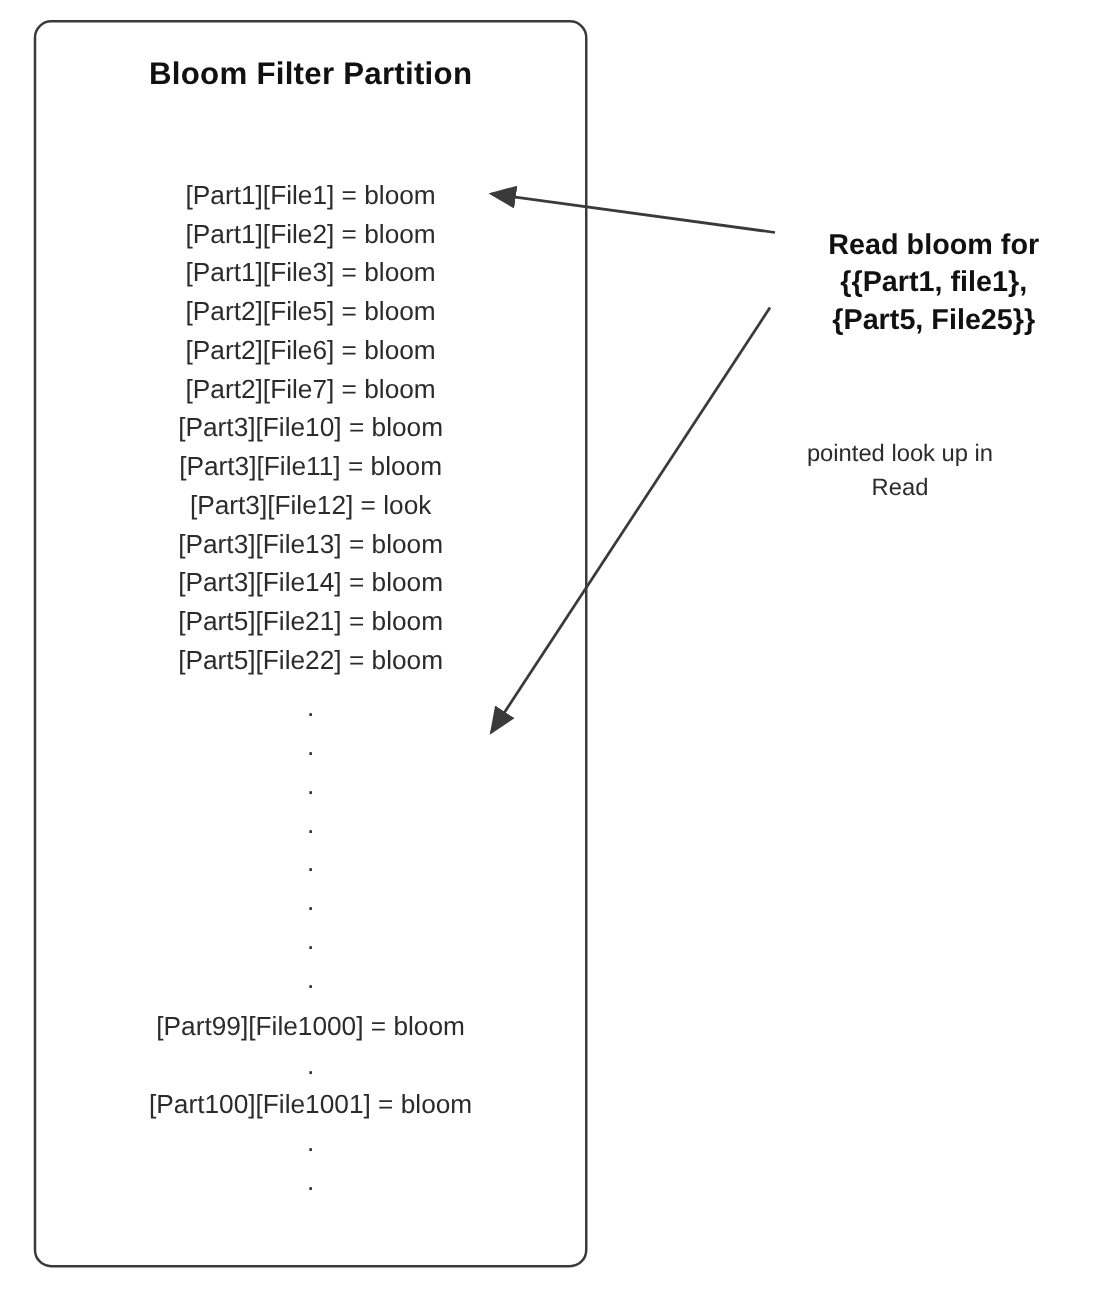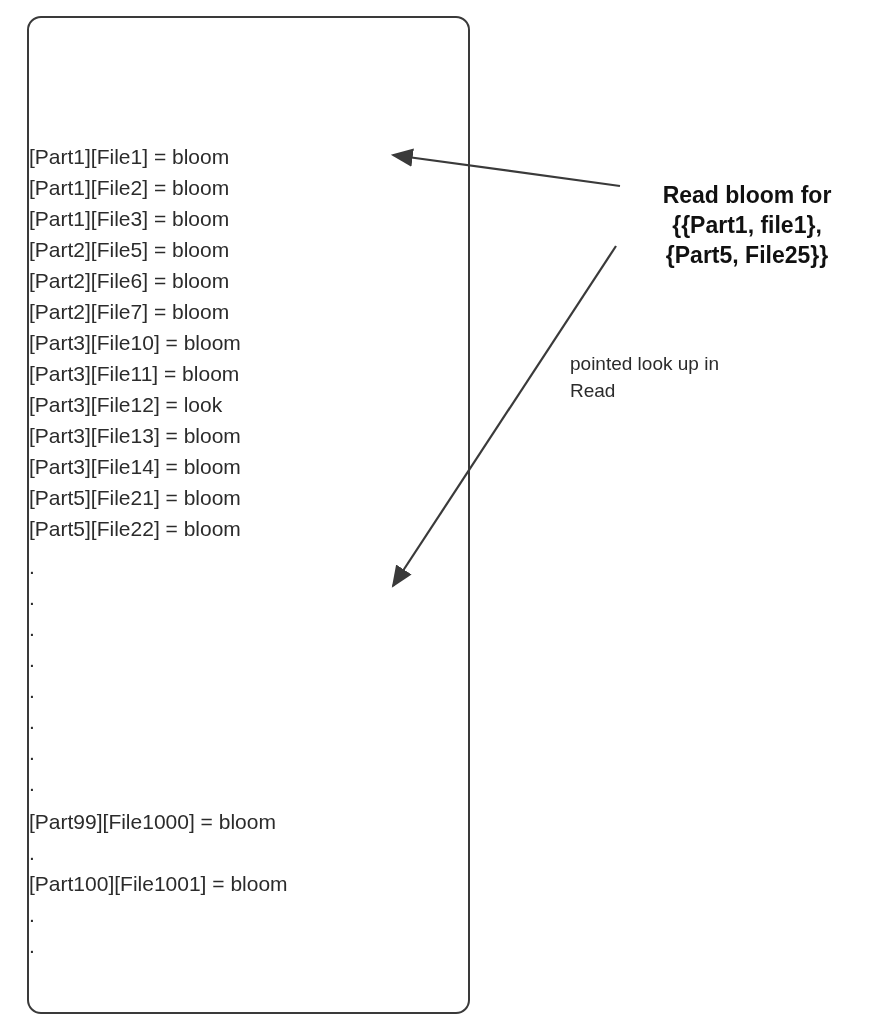--- a/index.html
+++ b/index.html
@@ -45,20 +45,21 @@
     letter-spacing: 0.2px;
     color: #111111;
   }
 
   
   .entry-list {
     position: absolute;
     left: 0;
     top: 123px;
     width: 100%;
+    text-align: center;
   }
   .entry-line {
     font-size: 21px;
     line-height: 31px;
     color: #2b2b2b;
     white-space: pre;
   }
   .dot-line {
     font-size: 21px;
     line-height: 31px;
@@ -78,20 +79,21 @@
     font-weight: bold;
     line-height: 30px;
     color: #111111;
     margin-top: 16px;
   }
   .pointed-label {
     position: absolute;
     left: 570px;
     top: 350px;
     width: 300px;
+    text-align: center;
     font-size: 19px;
     line-height: 27px;
     color: #2b2b2b;
   }
 
   
   #arrow-layer {
     position: absolute;
     left: 0;
     top: 0;
@@ -99,20 +101,21 @@
     height: 1033px;
     pointer-events: none;
   }
 </style>
 </head>
 <body>
 
 <div id="diagram-root">
 
   <div class="partition-box">
+    <div class="partition-title">Bloom Filter Partition</div>
 
     <div class="entry-list">
       <div class="entry-line">[Part1][File1] = bloom</div>
       <div class="entry-line">[Part1][File2] = bloom</div>
       <div class="entry-line">[Part1][File3] = bloom</div>
       <div class="entry-line">[Part2][File5] = bloom</div>
       <div class="entry-line">[Part2][File6] = bloom</div>
       <div class="entry-line">[Part2][File7] = bloom</div>
       <div class="entry-line">[Part3][File10] = bloom</div>
       <div class="entry-line">[Part3][File11] = bloom</div>

